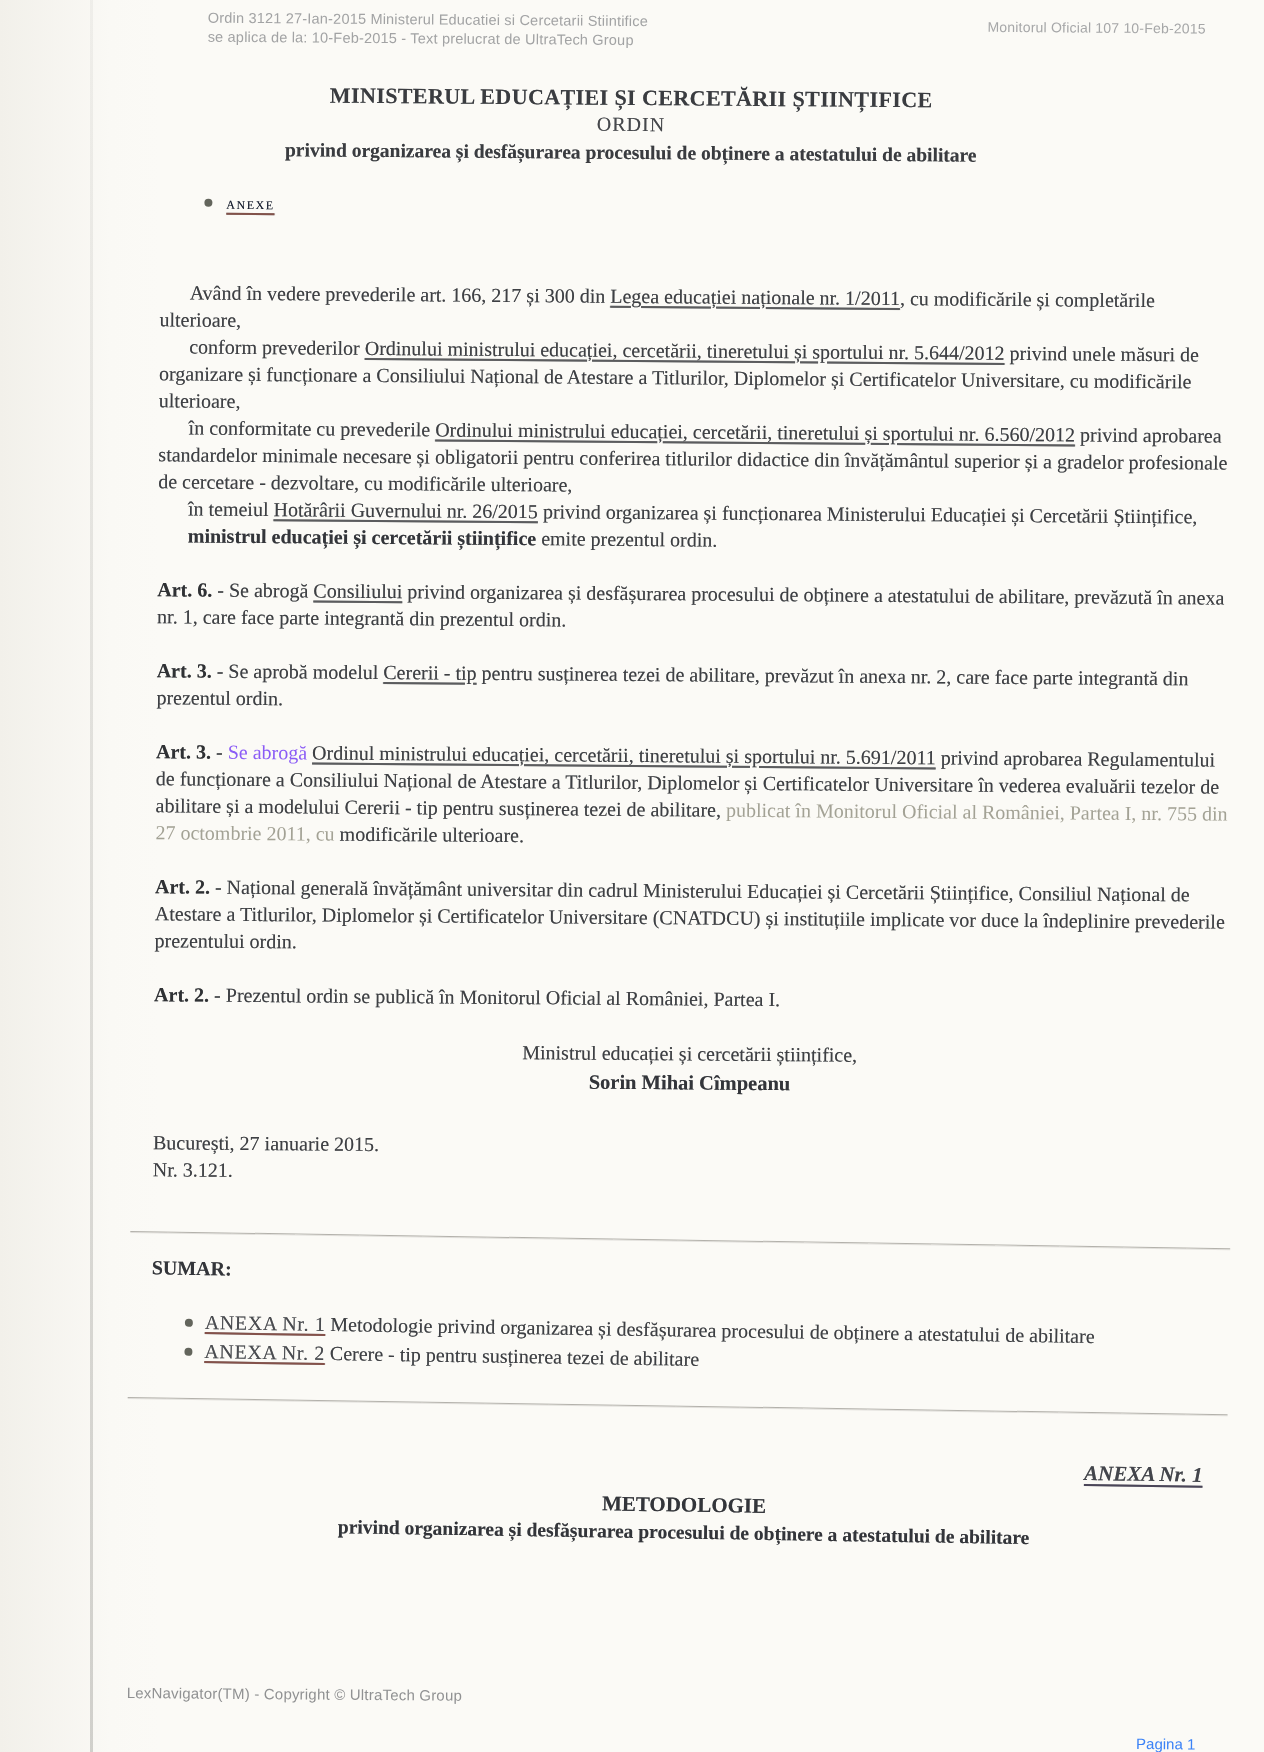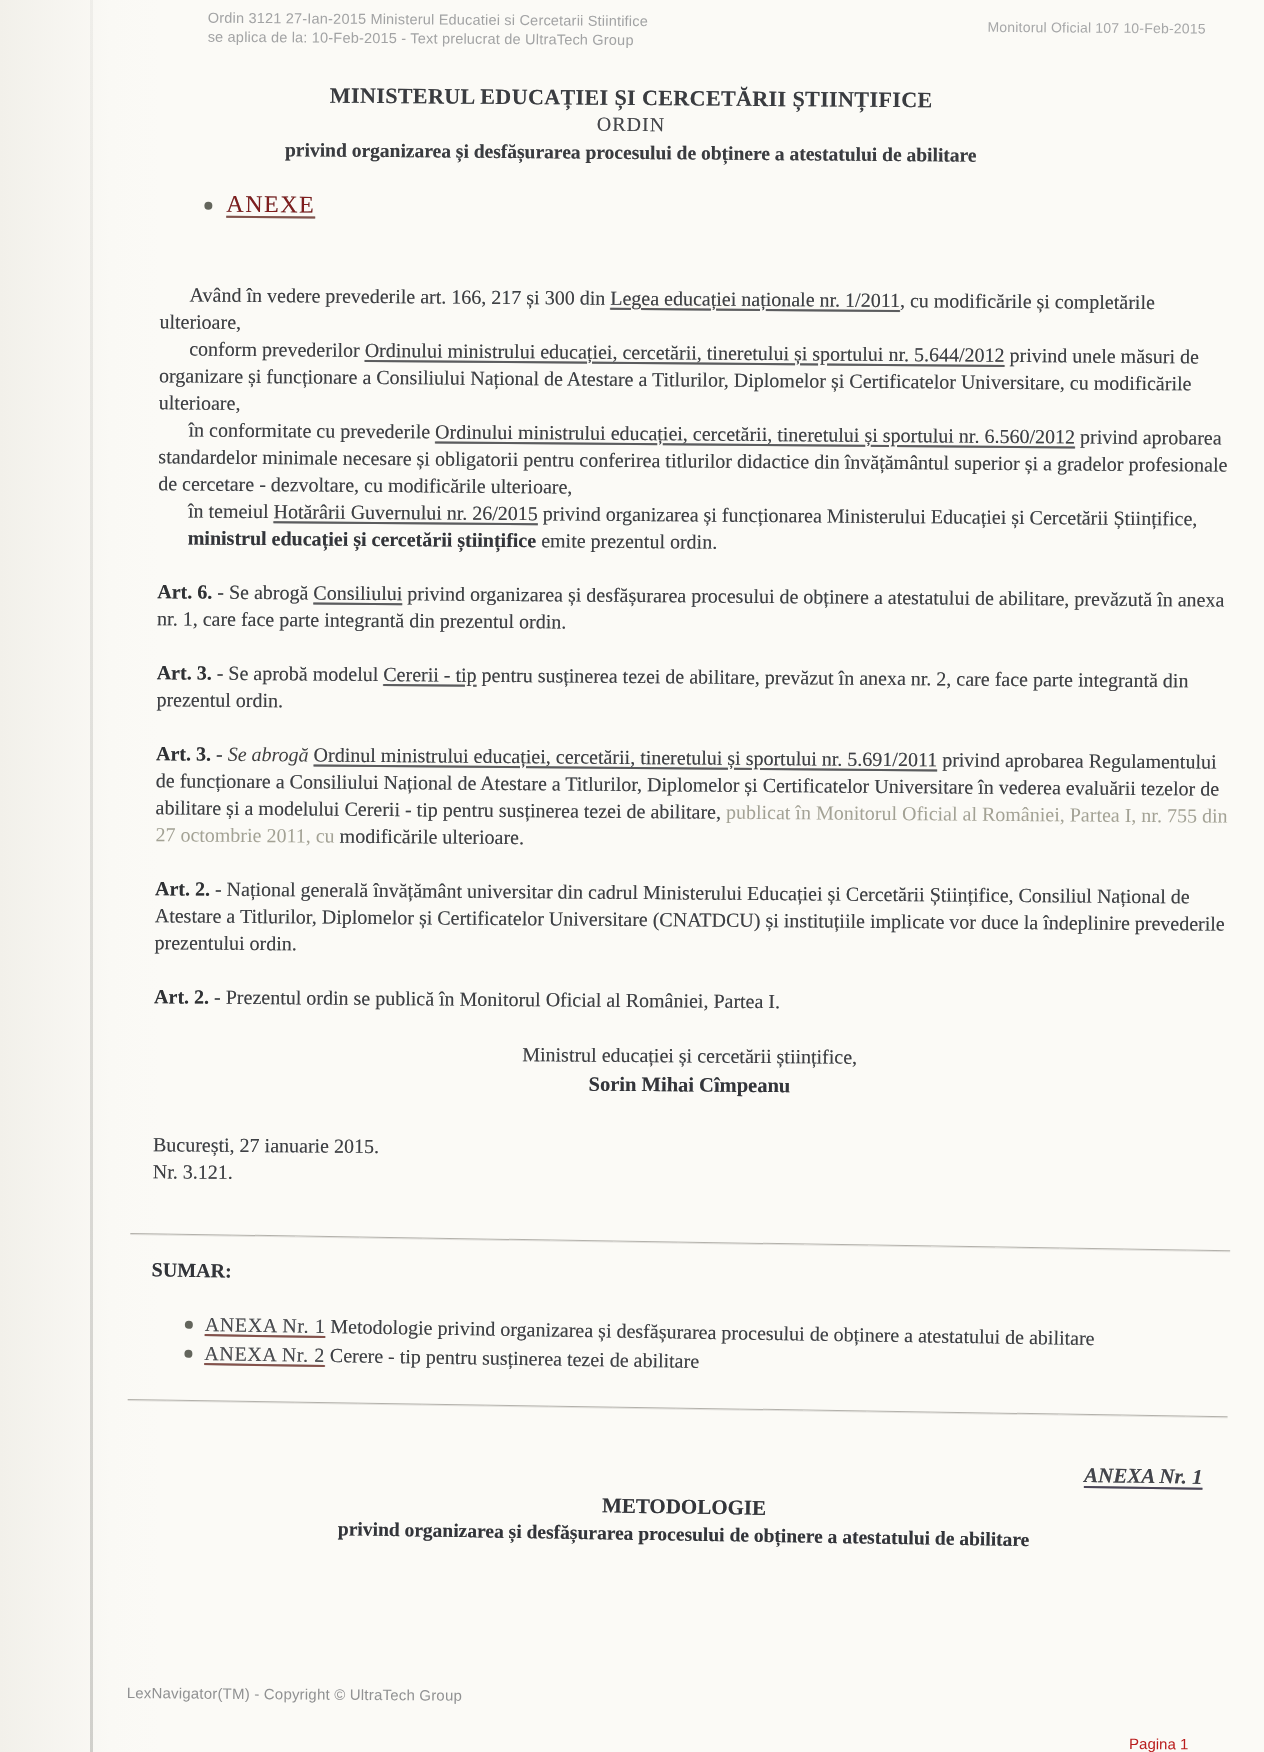--- a/index.html
+++ b/index.html
@@ -44,33 +44,33 @@
     display:inline-block; width:8px; height:8px; border-radius:50%;
     background:#63655c; margin-right:14px; vertical-align:2px;
   }
   a{ cursor:pointer; }
   .doc-link{
     color:inherit; text-decoration:underline;
     text-decoration-thickness:1.5px; text-underline-offset:3px;
     text-decoration-color:#5b5c5e;
   }
   .anexe-link{
-    font-size:24px; letter-spacing:1.5px; color:#7f1d1d;
+    font-size:12px; letter-spacing:1.5px; color:#0f172a;
     text-decoration:underline; text-decoration-thickness:1.6px;
     text-underline-offset:4px; text-decoration-color:#82524a;
   }
   
   .main{ margin:0 30px 0 162px; font-size:20px; line-height:27px; }
   .para{ margin:0; }
   .para.indent{ text-indent:30px; }
   .para.first{ margin-top:62px; }
   .article{ margin-top:27px; }
   .art-label{ font-weight:bold; color:#2f3134; }
   .bold-run{ font-weight:bold; color:#33353a; }
-  .faded-light{ color:#404040; text-shadow:none;font-style:italic; }
+  .faded-light{ color:#8b5cf6; text-shadow:none; }
   .faded-mid{ color:#a3a295; text-shadow:none; }
   
   .sig{ text-align:center; margin-top:28px; }
   .sig-role{ line-height:27px; }
   .sig-name{ font-weight:bold; font-size:20.5px; line-height:30px; color:#33353a; }
   .issued{ margin-top:36px; }
   .issued div{ line-height:27px; }
   
   .lower{ transform:rotate(.45deg); transform-origin:0 0; }
   .divider{
@@ -97,23 +97,23 @@
   }
   .annex-title{ text-align:center; margin-top:11px; font-weight:bold; font-size:21px; line-height:27px; color:#33353a; }
   .annex-subtitle{ text-align:center; font-weight:bold; font-size:19.5px; line-height:27px; color:#33353a; }
   
   .footer-left{
     position:absolute; left:140px; top:1688px;
     font-family:"Liberation Sans","DejaVu Sans",sans-serif;
     font-size:15px; color:#909192; text-shadow:none; letter-spacing:.2px;
   }
   .footer-right{
-    position:absolute; right:62px; top:1731px;
+    position:absolute; right:55px; top:1731px;
     font-family:"Liberation Sans","DejaVu Sans",sans-serif;
-    font-size:15px; color:#b91c1c; text-shadow:none;
+    font-size:15px; color:#3b82f6; text-shadow:none;
   }
 </style>
 </head>
 <body>
 
 <div class="edge-line"></div>
 
 <div class="content">
 
   <div class="doc-header">

